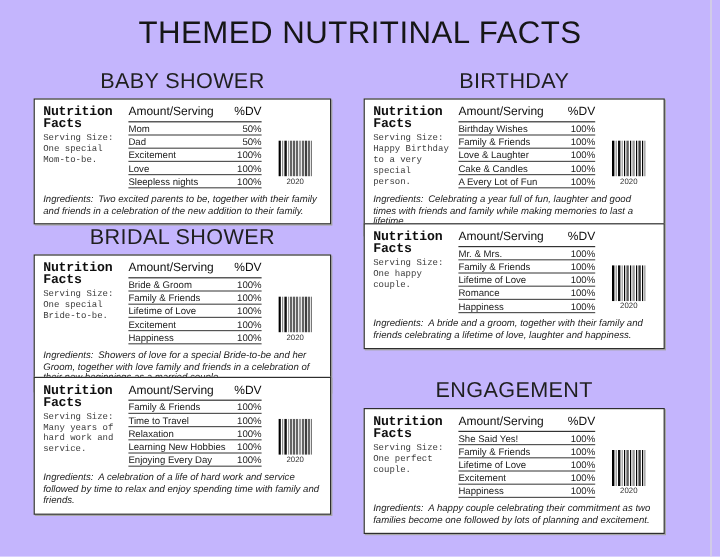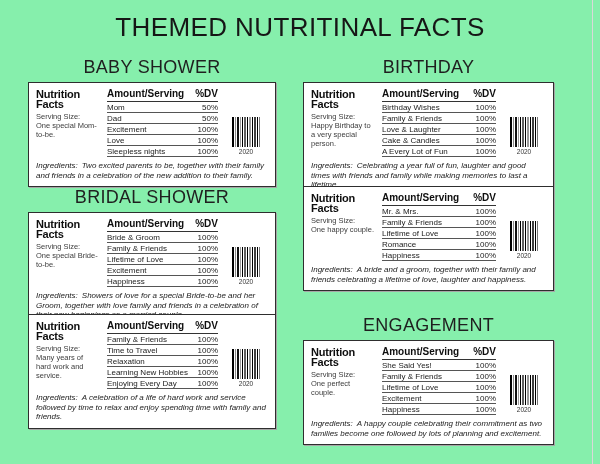--- a/index.html
+++ b/index.html
@@ -1,44 +1,44 @@
 <!DOCTYPE html>
 <html><head>
 <meta charset="utf-8">
 <style>
   html,body{margin:0;padding:0;background:#fff;}
   #page{
-    position:relative;width:600px;height:464px;background:#86efac;
+    position:relative;width:600px;height:464px;background:#c4b5fd;
     font-family:"Liberation Sans",sans-serif;overflow:hidden;color:#1a1a1a;
   }
   .page-edge{position:absolute;top:0;height:464px;width:1px;background:#d9d9d9;}
   .main-title{
     position:absolute;top:12px;left:0;width:600px;text-align:center;
     font-size:26px;letter-spacing:.4px;color:#161616;font-weight:400;
   }
   .cell{position:absolute;}
   .cell.c-left{left:28px;width:248px;}
   .cell.c-right{left:303px;width:251px;}
   .cell.r1{top:56px;} .cell.r2{top:186px;} .cell.r3{top:314px;}
   .panel-title{
     text-align:center;font-size:18px;line-height:22px;margin-bottom:4px;
     color:#1f1f1f;letter-spacing:.3px;font-weight:400;white-space:nowrap;
   }
   .label-box{
     border:1px solid #2e2e2e;background:#fff;box-shadow:1px 1px 0 #a6a6a6;
     padding:4px 8px 6px 7px;
     display:grid;grid-template-columns:64px 1fr 42px;grid-column-gap:7px;
   }
-  .col-left{grid-column:1;}
+  .col-left{grid-column:1;font-family:Liberation Mono, monospace;}
   .nf-title{font-weight:bold;font-size:11px;line-height:10px;color:#0e0e0e;letter-spacing:-.2px;margin-top:2px;}
   .serving{font-size:7.5px;line-height:9px;color:#3c3c3c;margin-top:3px;}
   .col-mid{grid-column:2;}
   .tbl-head{
     display:flex;justify-content:space-between;align-items:baseline;
-    font-weight:bold;font-size:10px;line-height:12px;border-bottom:1px solid #333;
+    font-weight:normal;font-size:10px;line-height:12px;border-bottom:1px solid #333;
     padding-bottom:1px;margin-top:1px;color:#0e0e0e;
   }
   .tbl-row{
     display:flex;justify-content:space-between;
     font-size:8px;line-height:9px;padding-top:1px;border-bottom:1px solid #555;
     color:#222;
   }
   .tbl-row .dv{text-align:right;}
   .col-right{
     grid-column:3;display:flex;flex-direction:column;align-items:center;

